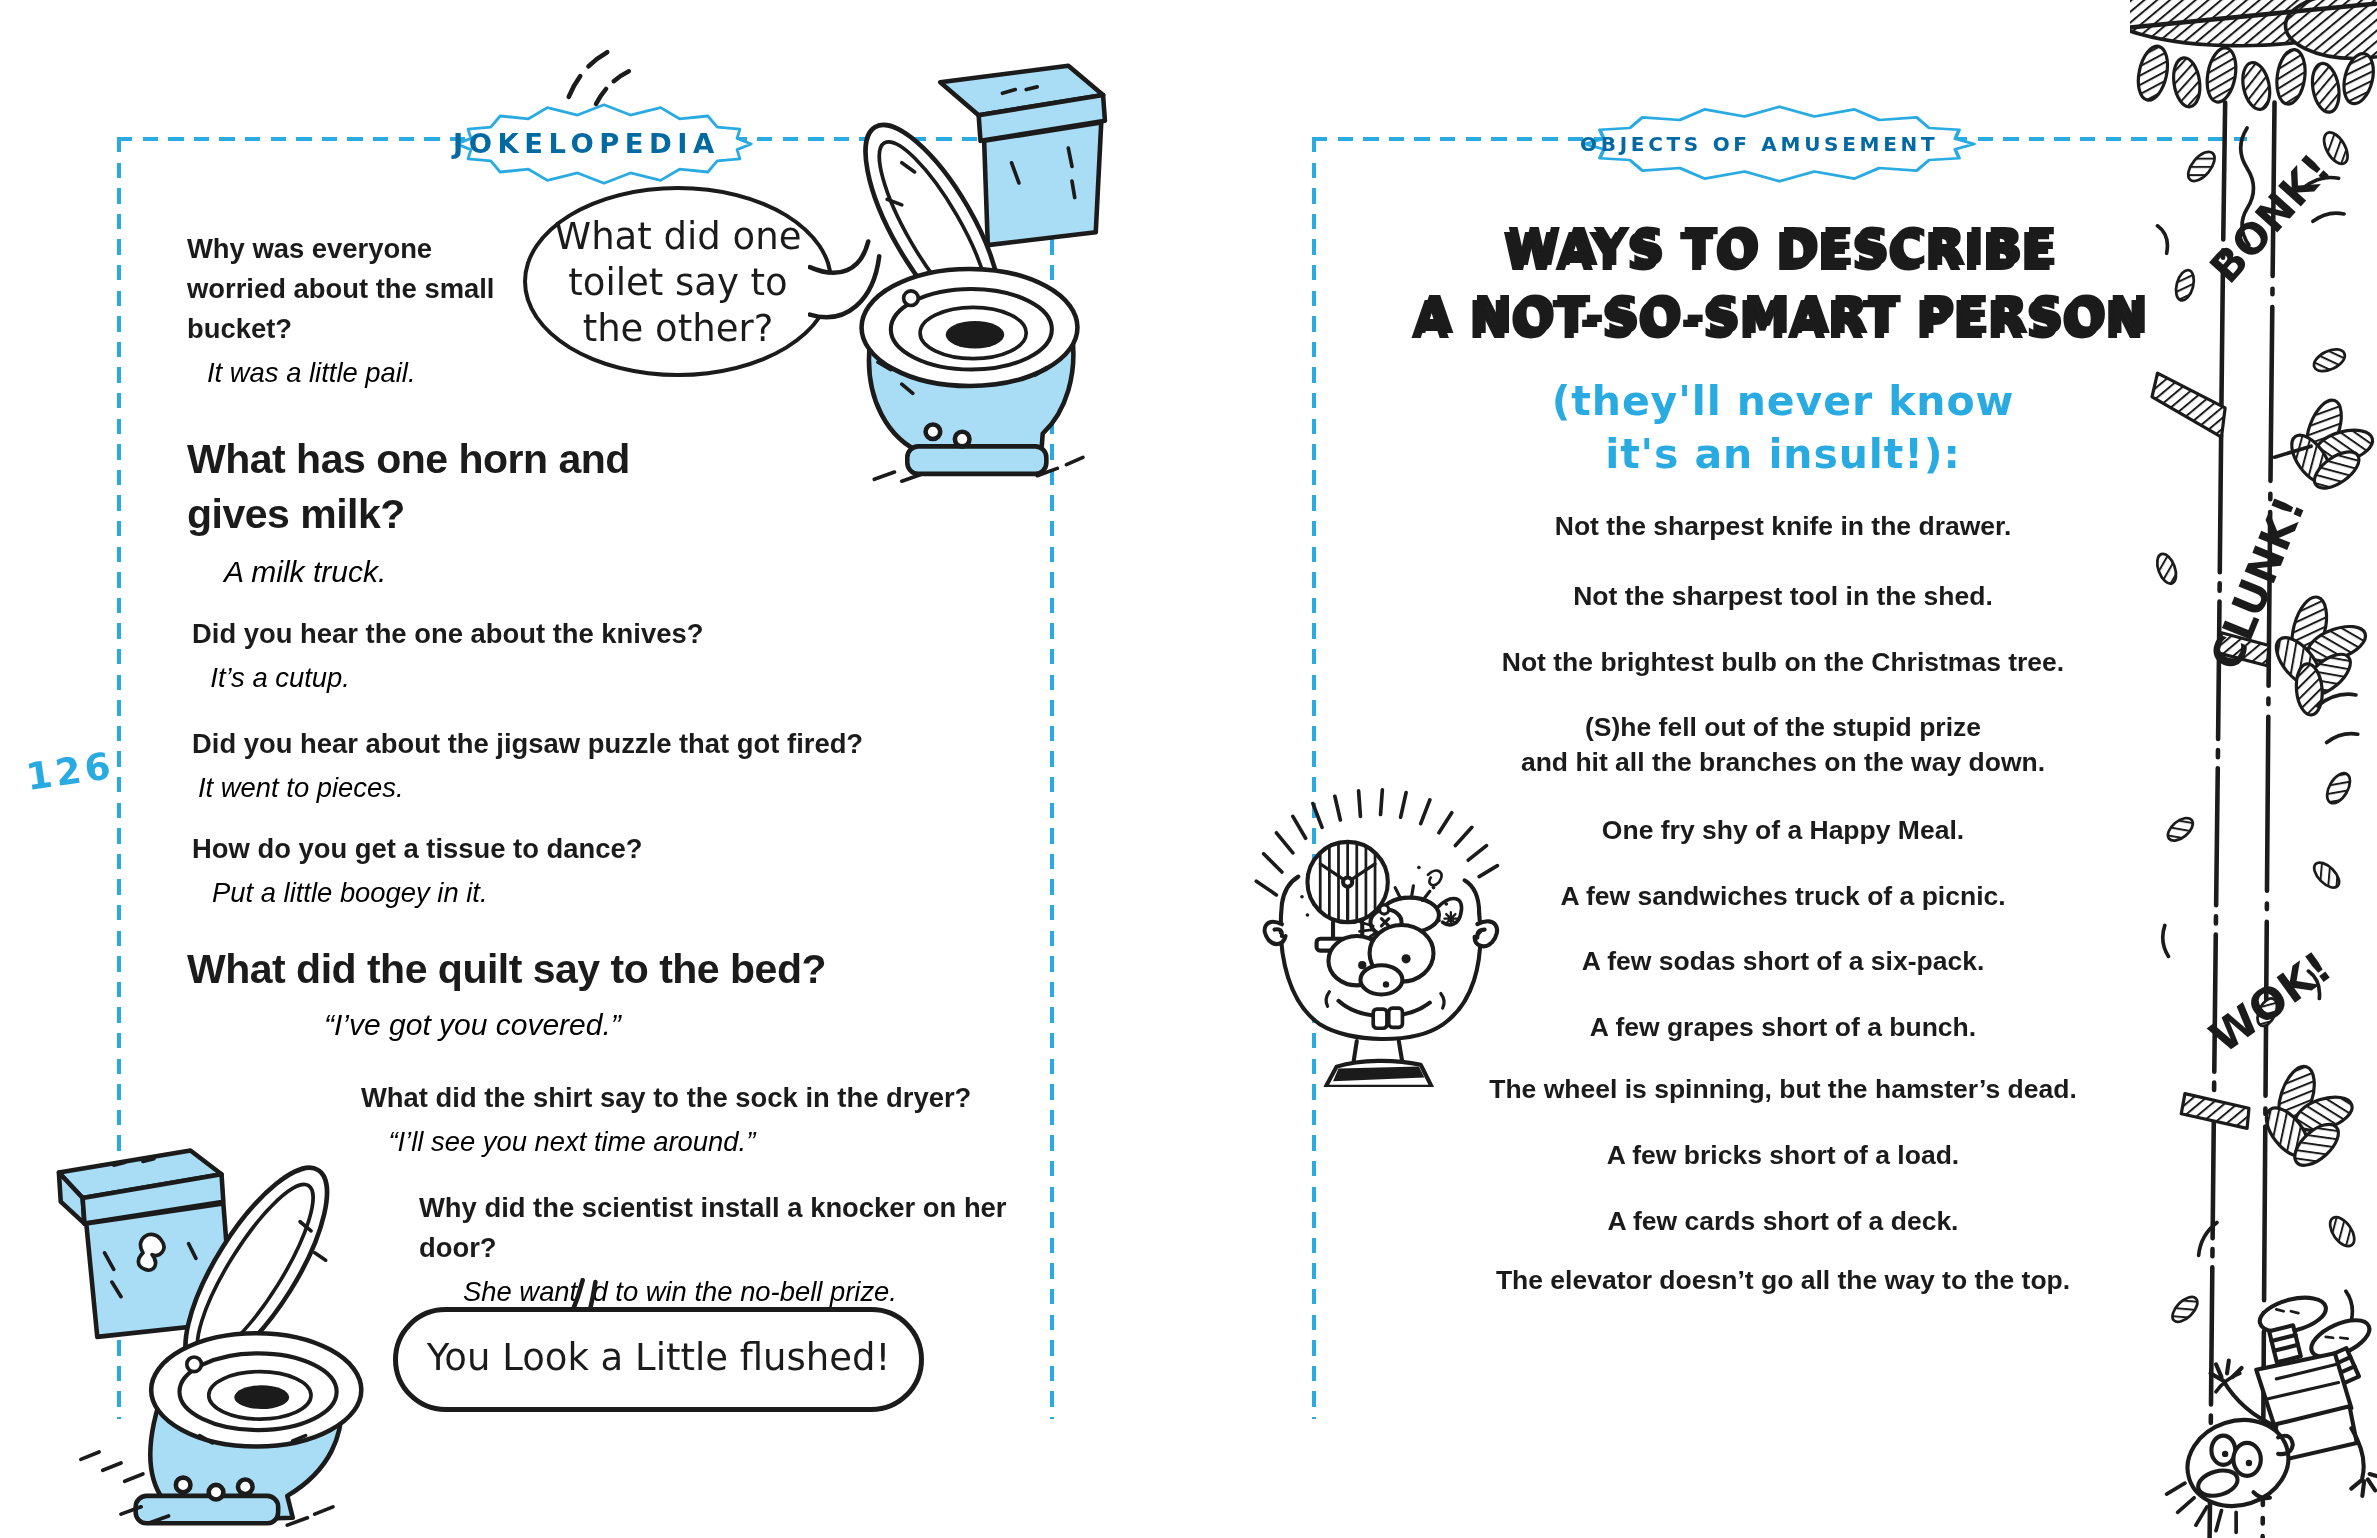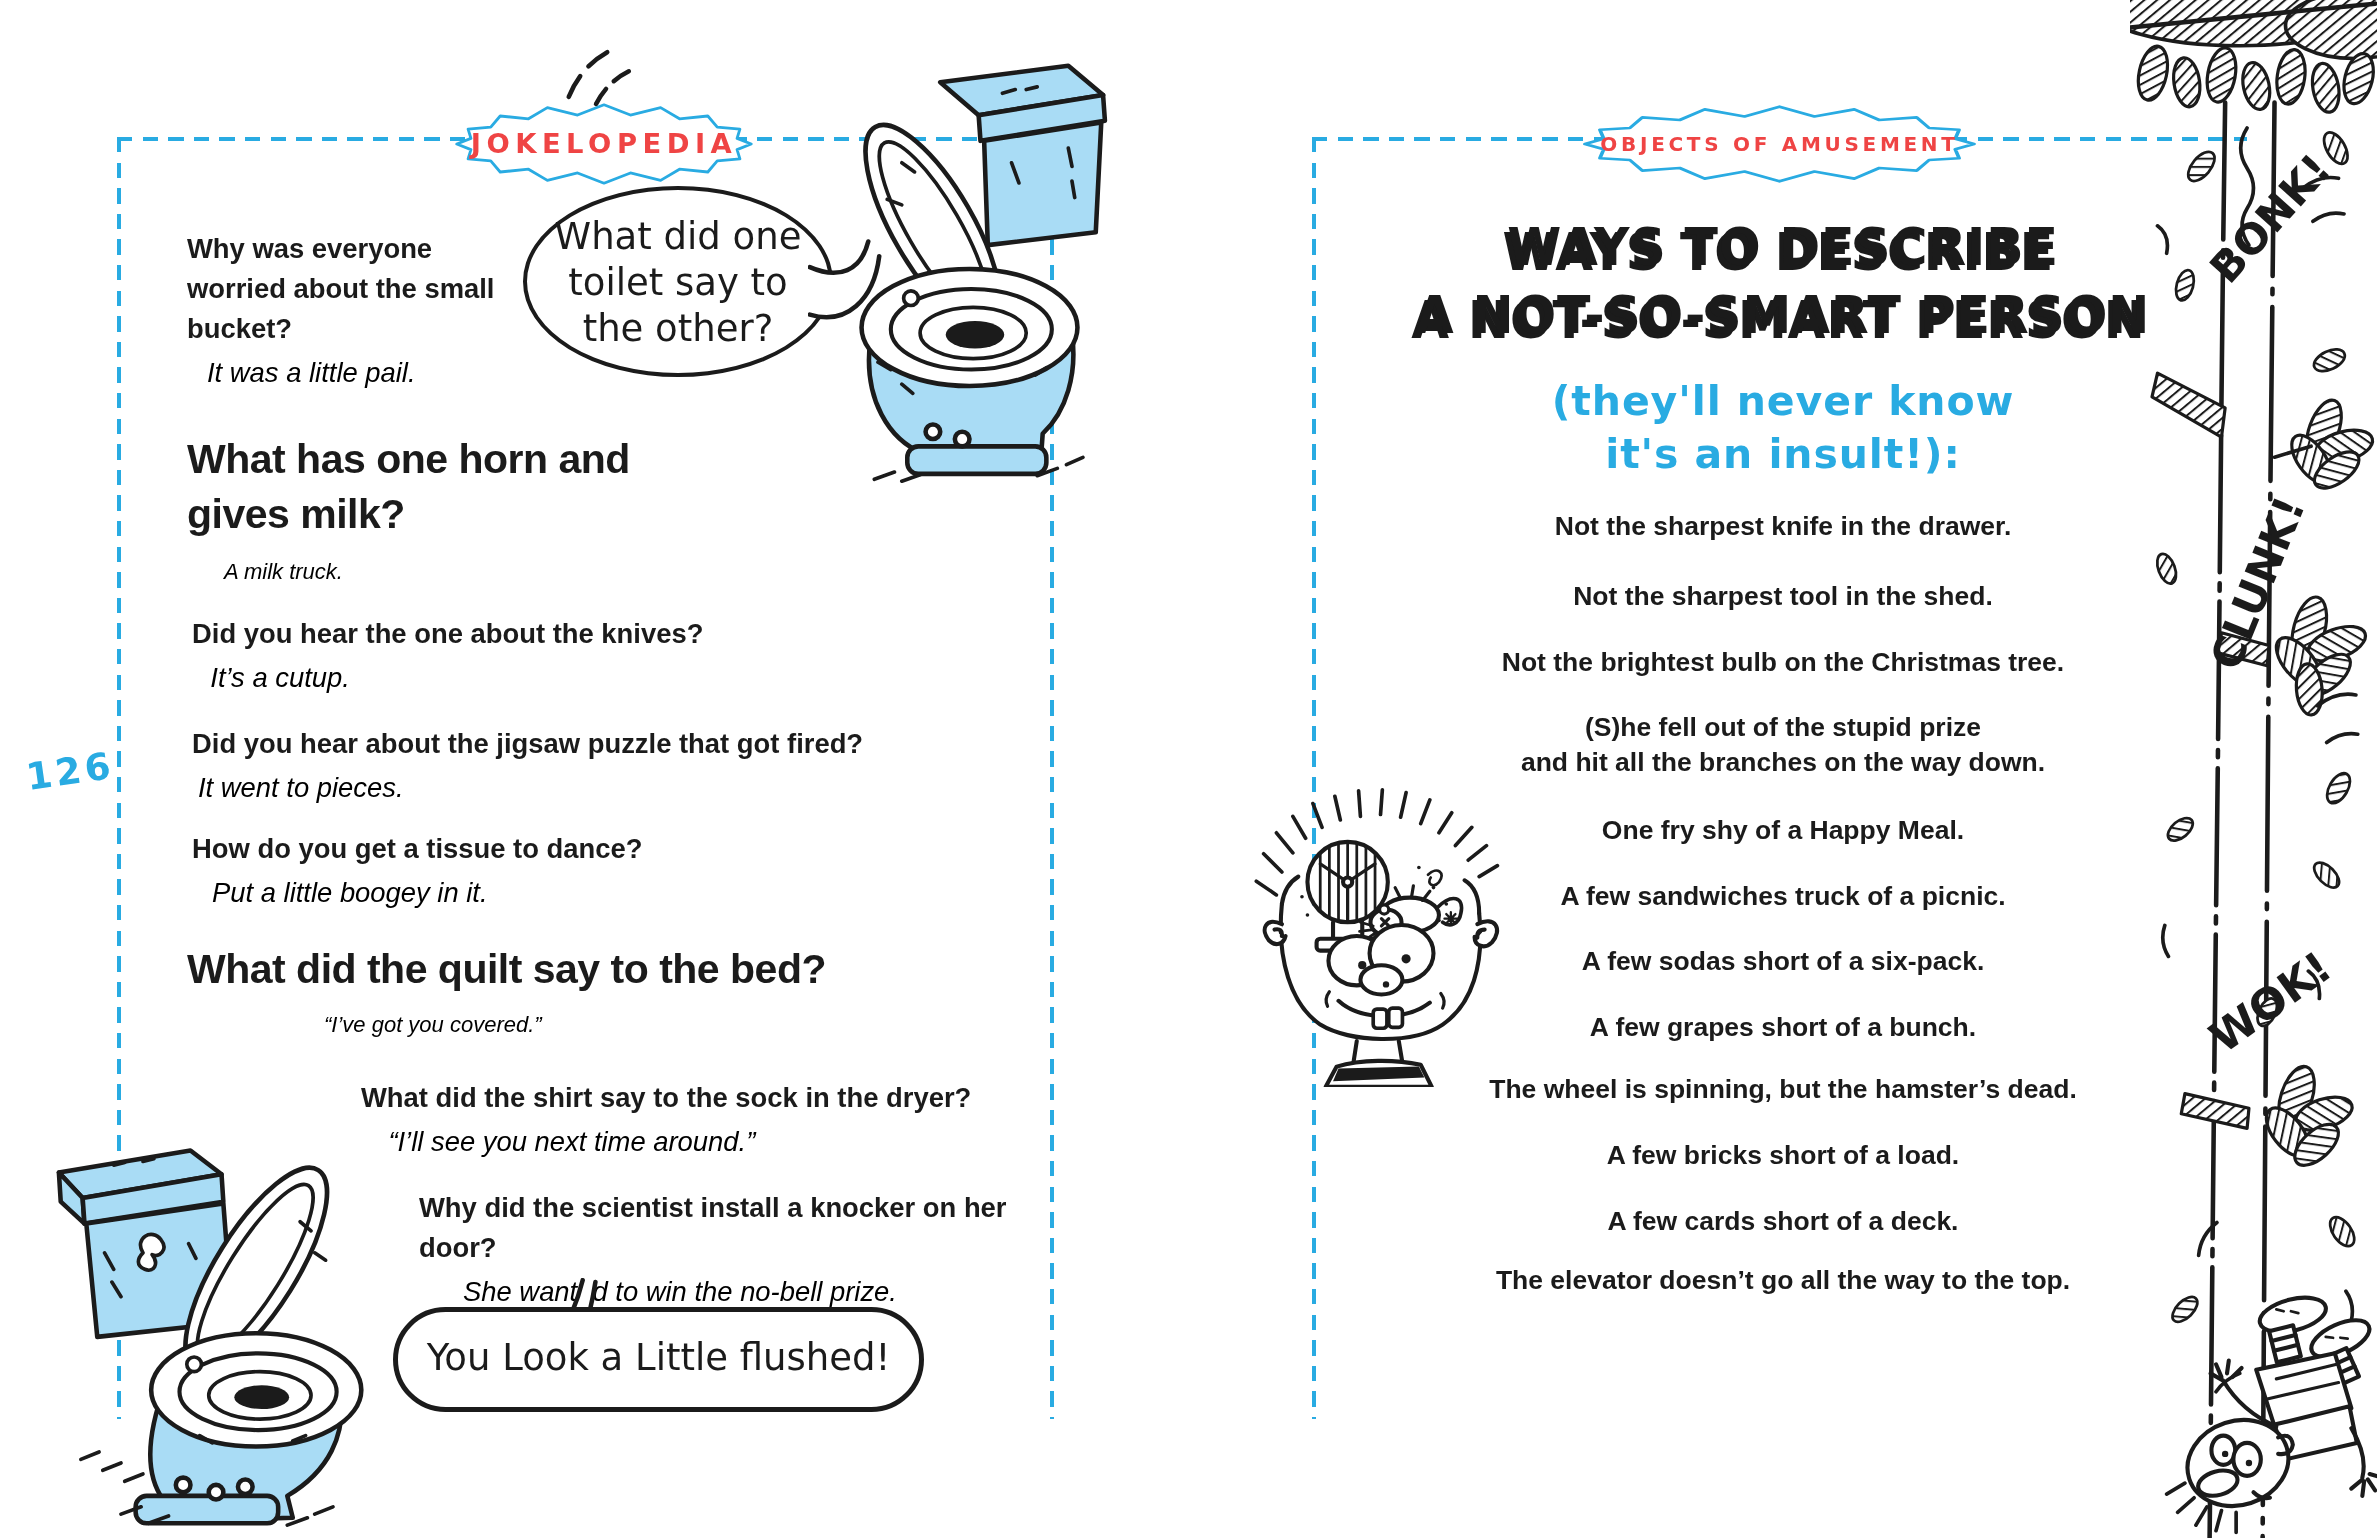--- a/index.html
+++ b/index.html
@@ -4,32 +4,32 @@
 <style>
   html,body{margin:0;padding:0;background:#fff;}
   #stage{position:relative;width:2377px;height:1538px;background:#ffffff;overflow:hidden;
          font-family:"Liberation Sans",sans-serif;color:#1b1b1b;}
   
   .dash-h{position:absolute;height:3.7px;background:repeating-linear-gradient(90deg,#29abe2 0 15.5px,transparent 15.5px 25.6px);z-index:1;}
   .dash-v{position:absolute;width:3.7px;background:repeating-linear-gradient(180deg,#29abe2 0 15.5px,transparent 15.5px 25.6px);z-index:1;}
   
   .banner{position:absolute;z-index:6;}
   .banner svg{position:absolute;left:0;top:0;width:100%;height:100%;}
-  .banner .label{position:relative;z-index:2;display:block;text-align:center;
-      font-family:"DejaVu Sans",sans-serif;font-weight:bold;color:#ef4444;}
+  .banner .label{position:relative;z-index:2;display:block;text-align:left;
+      font-family:"DejaVu Sans",sans-serif;font-weight:bold;color:#0369a1;}
   #banner-left{left:453px;top:102px;width:302px;height:84px;}
   #banner-left .label{line-height:84px;font-size:27.4px;letter-spacing:5.5px;}
   #banner-right{left:1580px;top:104px;width:399px;height:80px;}
   #banner-right .label{line-height:80px;font-size:20px;letter-spacing:3.7px;}
   
   .joke{position:absolute;z-index:4;}
   .joke .q{margin:0;font-weight:bold;font-size:27.4px;line-height:40px;color:#1b1b1b;}
   .joke .a{margin:5.5px 0 0 0;font-style:italic;font-size:27.4px;line-height:35px;color:#000000;}
   .joke.big .q{font-size:41px;line-height:55px;letter-spacing:-0.5px;}
-  .joke.big .a{font-size:22px;line-height:42px;}
+  .joke.big .a{font-size:30px;line-height:42px;}
   #j1{left:187px;top:229px;width:315px;}  #j1 .a{margin-left:20px;}
   #j2{left:187px;top:432px;width:549px;}  #j2 .a{margin-left:37px;margin-top:9.1px;}
   #j3{left:192px;top:614px;width:823px;}  #j3 .a{margin-left:18.3px;}
   #j4{left:192px;top:724px;width:896px;}  #j4 .a{margin-left:6px;}
   #j5{left:192px;top:829px;width:823px;}  #j5 .a{margin-left:20px;}
   #j6{left:187px;top:942px;width:860px;} #j6 .a{margin-left:137px;margin-top:7.3px;}
   #j7{left:361px;top:1078px;width:695px;} #j7 .a{margin-left:27.4px;}
   #j8{left:419px;top:1188px;width:622px;} #j8 .a{margin-left:44px;}
   
   #page-number{position:absolute;left:25.6px;top:750px;z-index:4;color:#29abe2;

